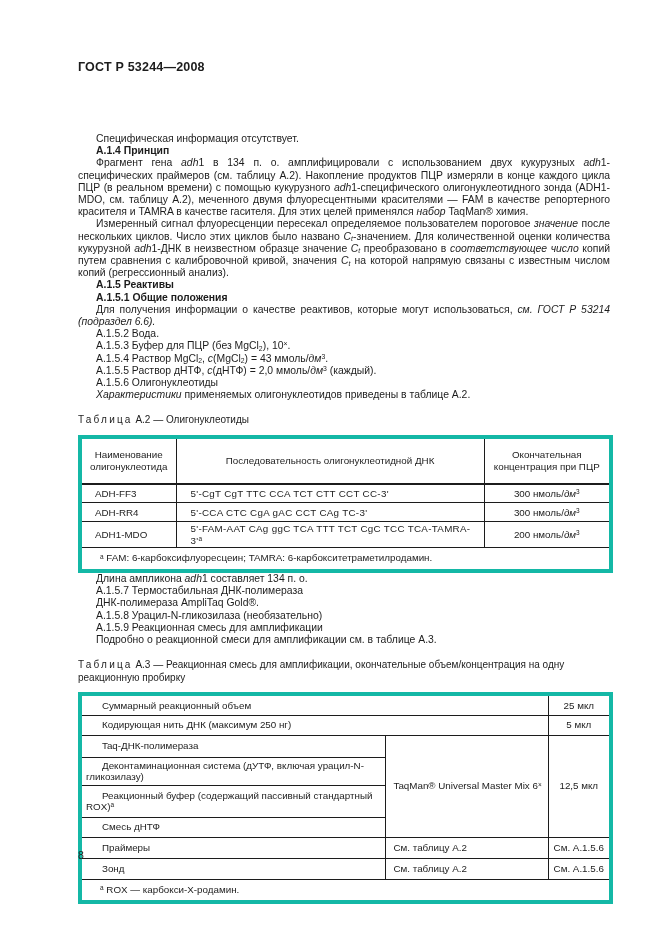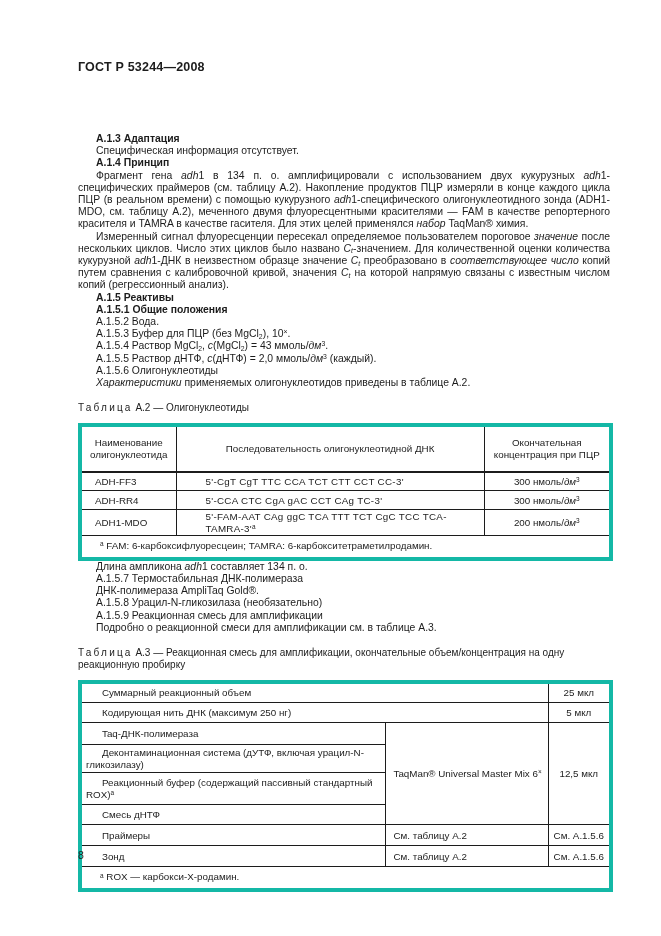--- a/index.html
+++ b/index.html
@@ -14,48 +14,48 @@
   .body-text p.h { font-weight:bold; }
   sup { font-size:0.66em; line-height:0; position:relative; vertical-align:baseline; top:-0.45em; }
   sub { font-size:0.66em; line-height:0; position:relative; vertical-align:baseline; bottom:-0.22em; }
   .caption { font-size:10px; line-height:12.5px; margin-top:13px; margin-bottom:8px; }
   .cap-word { letter-spacing:0.22em; }
   table { border-collapse:collapse; width:531px; border:4px solid #14b8a6; table-layout:fixed; }
   td, th { border:1px solid #1c1c1c; font-size:9.8px; line-height:11.5px; }
   .t2 th { border-bottom:2px solid #1c1c1c; font-weight:normal; text-align:center; vertical-align:middle; height:47px; padding:2px 8px; }
   .t2 td { vertical-align:middle; }
   .t2 .nm { height:19px; padding:1px 4px 1px 13px; }
-  .t2 .sq { padding:1px 4px 1px 29px; letter-spacing:0.3px; }
+  .t2 .sq { padding:1px 4px 1px 14px; letter-spacing:0.3px; }
   .t2 .cc { text-align:center; padding:1px 4px; }
   .fn { padding:4px 8px 5px 4px; text-indent:14px; }
   .mid-text { }
   .t3 td { vertical-align:middle; }
   .t3 .lbl { padding:2px 6px 2px 4px; text-indent:16px; }
   .t3 .mid { padding:2px 4px 2px 8px; }
   .t3 .val { text-align:center; padding:2px 3px; }
   .t3 .r1 { height:21px; } .t3 .r2 { height:20px; } .t3 .r3 { height:22px; }
   .t3 .r4 { height:28px; } .t3 .r5 { height:32px; } .t3 .r6 { height:20px; }
   .t3 .r7 { height:21px; } .t3 .r8 { height:21px; }
   .page-number { position:absolute; left:78px; top:849px; font-size:10.5px; }
 </style>
 </head>
 <body>
 
 <div class="page">
 
   <div class="doc-header">ГОСТ Р 53244—2008</div>
 
   <div class="body-text">
-      <p class="h">А.1.3 Адаптация</p>
       <p>Специфическая информация отсутствует.</p>
       <p class="h">А.1.4 Принцип</p>
       <p><span>Фрагмент гена </span><span style="font-style: italic;">adh</span><span>1 в 134 п. о. амплифицировали с использованием двух кукурузных </span><span style="font-style: italic;">adh</span><span>1-специфических праймеров (см. таблицу А.2). Накопление продуктов ПЦР измеряли в конце каждого цикла ПЦР (в реальном времени) с помощью кукурузного </span><span style="font-style: italic;">adh</span><span>1-специфического олигонуклеотидного зонда (ADH1-MDO, см. таблицу А.2), меченного двумя флуоресцентными красителями — FAM в качестве репортерного красителя и TAMRA в качестве гасителя. Для этих целей применялся </span><span style="font-style: italic;">набор</span><span> TaqMan® химия.</span></p>
       <p><span>Измеренный сигнал флуоресценции пересекал определяемое пользователем пороговое </span><span style="font-style: italic;">значение</span><span> после нескольких циклов. Число этих циклов было названо </span><span style="font-style: italic;">C</span><sub style="font-style: italic;">t</sub><span>-значением. Для количественной оценки количества кукурузной </span><span style="font-style: italic;">adh</span><span>1-ДНК в неизвестном образце значение </span><span style="font-style: italic;">C</span><sub style="font-style: italic;">t</sub><span> преобразовано в </span><span style="font-style: italic;">соответствующее число</span><span> копий путем сравнения с калибровочной кривой, значения </span><span style="font-style: italic;">C</span><sub style="font-style: italic;">t</sub><span> на которой напрямую связаны с известным числом копий (регрессионный анализ).</span></p>
       <p class="h">А.1.5 Реактивы</p>
       <p class="h">А.1.5.1 Общие положения</p>
+      <p><span>Для получения информации о качестве реактивов, которые могут использоваться, </span><span style="font-style: italic;">см. ГОСТ Р 53214 (подраздел 6.6).</span></p>
       <p>А.1.5.2 Вода.</p>
       <p><span>А.1.5.3 Буфер для ПЦР (без MgCl</span><sub>2</sub><span>), 10</span><sup>×</sup><span>.</span></p>
       <p><span>А.1.5.4 Раствор MgCl</span><sub>2</sub><span>, </span><span style="font-style: italic;">c</span><span>(MgCl</span><sub>2</sub><span>) = 43 ммоль/</span><span style="font-style: italic;">дм</span><sup>3</sup><span>.</span></p>
       <p><span>А.1.5.5 Раствор дНТФ, </span><span style="font-style: italic;">с</span><span>(дНТФ) = 2,0 ммоль/</span><span style="font-style: italic;">дм</span><sup>3</sup><span> (каждый).</span></p>
       <p>А.1.5.6 Олигонуклеотиды</p>
       <p><span style="font-style: italic;">Характеристики</span><span> применяемых олигонуклеотидов приведены в таблице А.2.</span></p>
     </div>
 
   <p class="caption"><span class="cap-word">Таблица</span><span> А.2 — Олигонуклеотиды</span></p>
 

